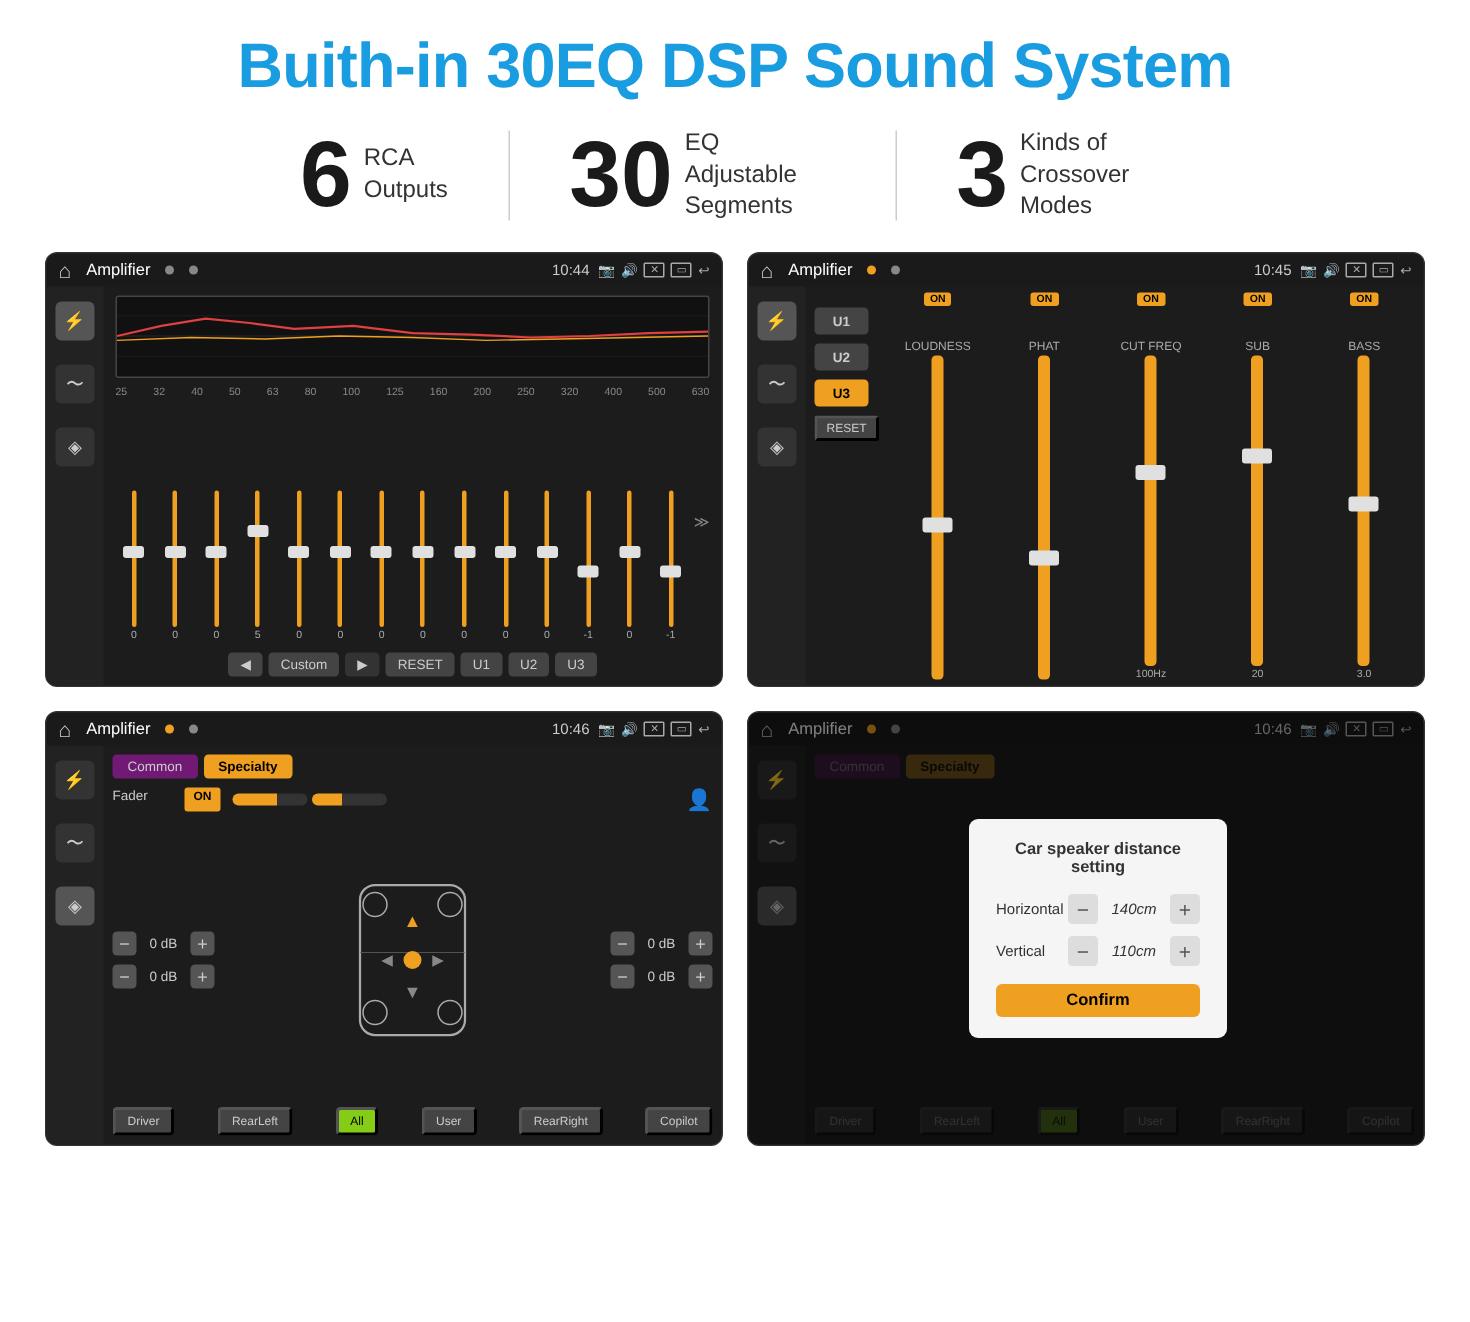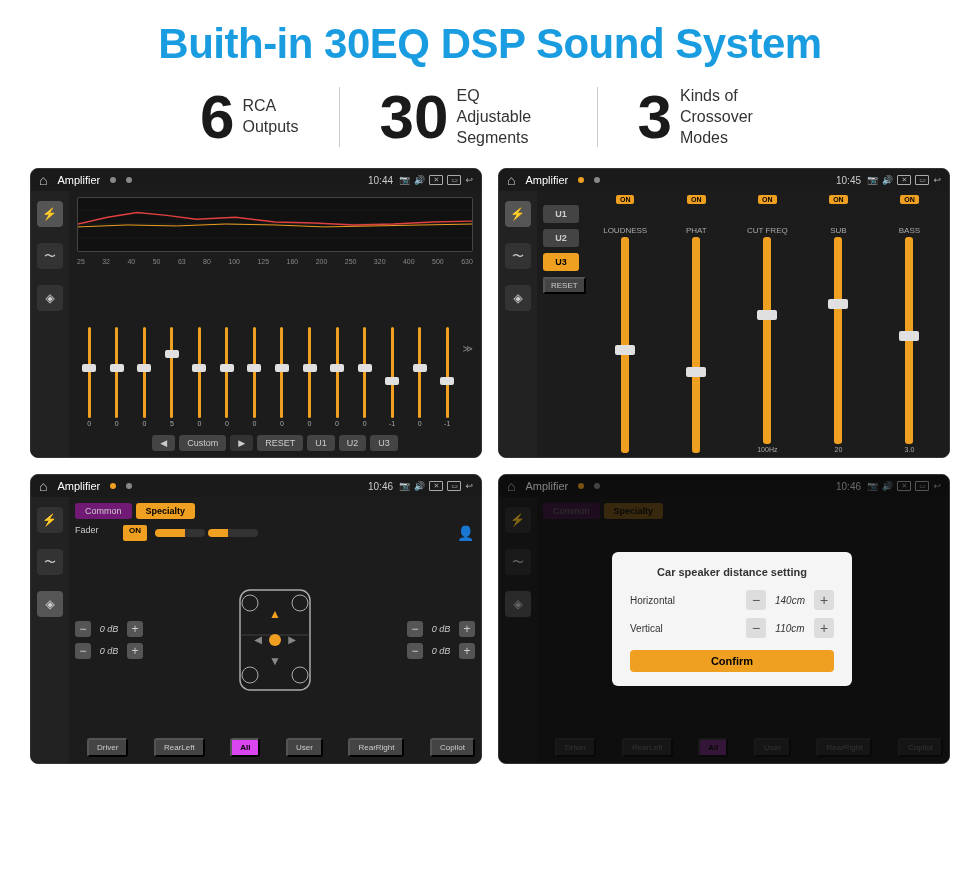--- a/index.html
+++ b/index.html
@@ -388,21 +388,20 @@
       border-radius: 3px;
       display: flex; align-items: center; justify-content: center;
       font-size: 12px; color: #ccc;
       cursor: pointer;
     }
     .fader-db {
       font-size: 9px;
       color: #ccc;
       min-width: 28px;
       text-align: center;
-      font-style: italic;
     }
 
     .fader-car-diagram {
       flex: 1;
       display: flex;
       align-items: center;
       justify-content: center;
       position: relative;
     }
 
@@ -417,39 +416,38 @@
       gap: 4px;
       justify-content: space-between;
     }
     .fader-btn {
       background: #444;
       color: #ccc;
       font-size: 8px;
       padding: 3px 8px;
       border-radius: 3px;
       cursor: pointer;
-      margin-left: 12px;
-    }
-    .fader-btn.active-btn { background: #d946ef; color: #000; font-weight: bold; text-align: center; }
+    }
+    .fader-btn.active-btn { background: #84cc16; color: #000; font-weight: normal; text-align: center; }
 
     
     .dialog-overlay {
       position: absolute;
       top: 0; left: 0; right: 0; bottom: 0;
       background: rgba(0,0,0,0.5);
       display: flex;
       align-items: center;
       justify-content: center;
       z-index: 10;
     }
     .dialog-box {
       background: #f5f5f5;
       border-radius: 6px;
       padding: 14px 18px;
-      width: 240px;
+      width: 172px;
       margin-left: 16px;
     }
     .dialog-title {
       font-size: 11px;
       color: #333;
       text-align: center;
       margin-bottom: 12px;
       font-weight: bold;
     }
     .dialog-row {

